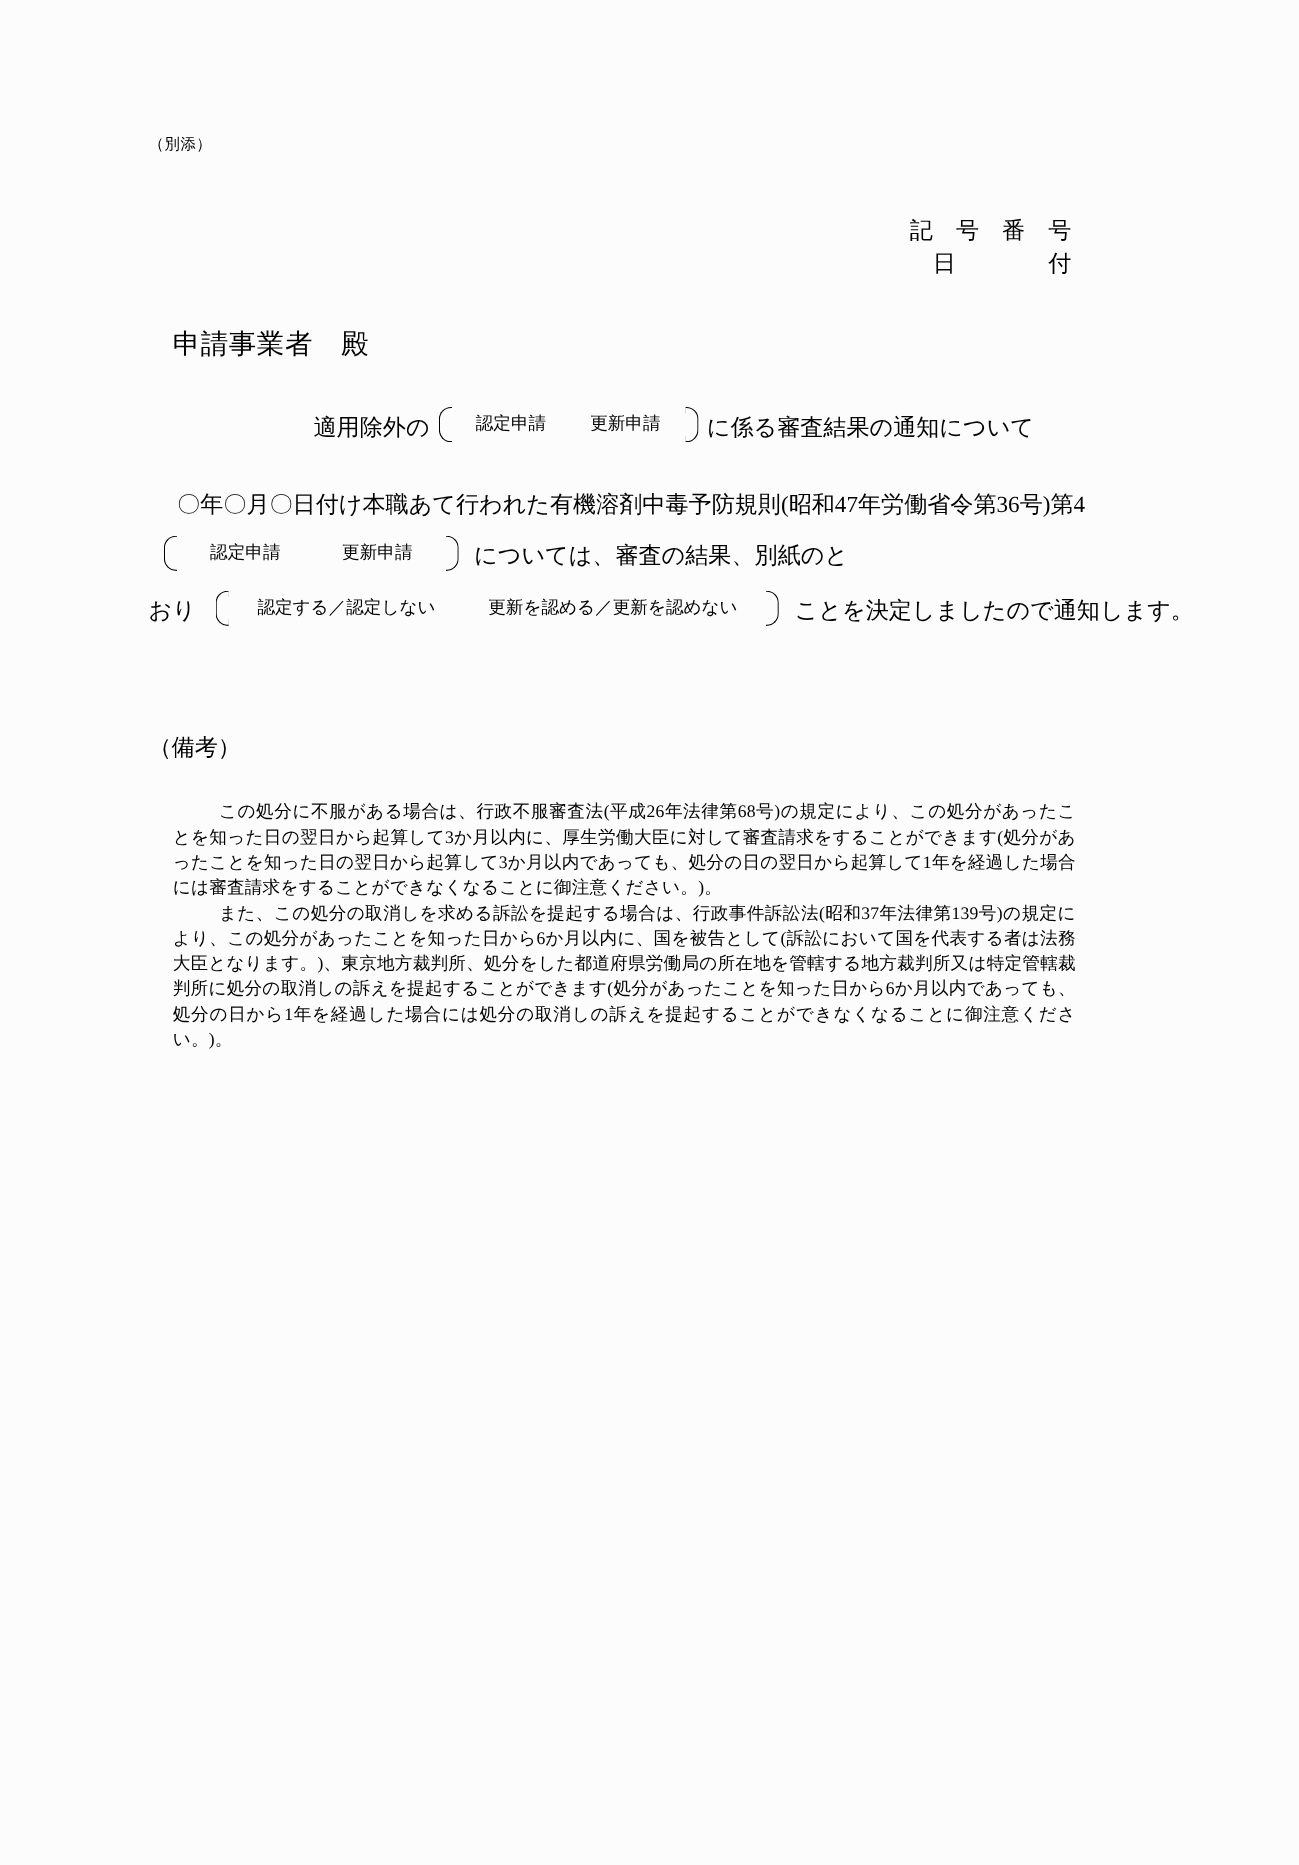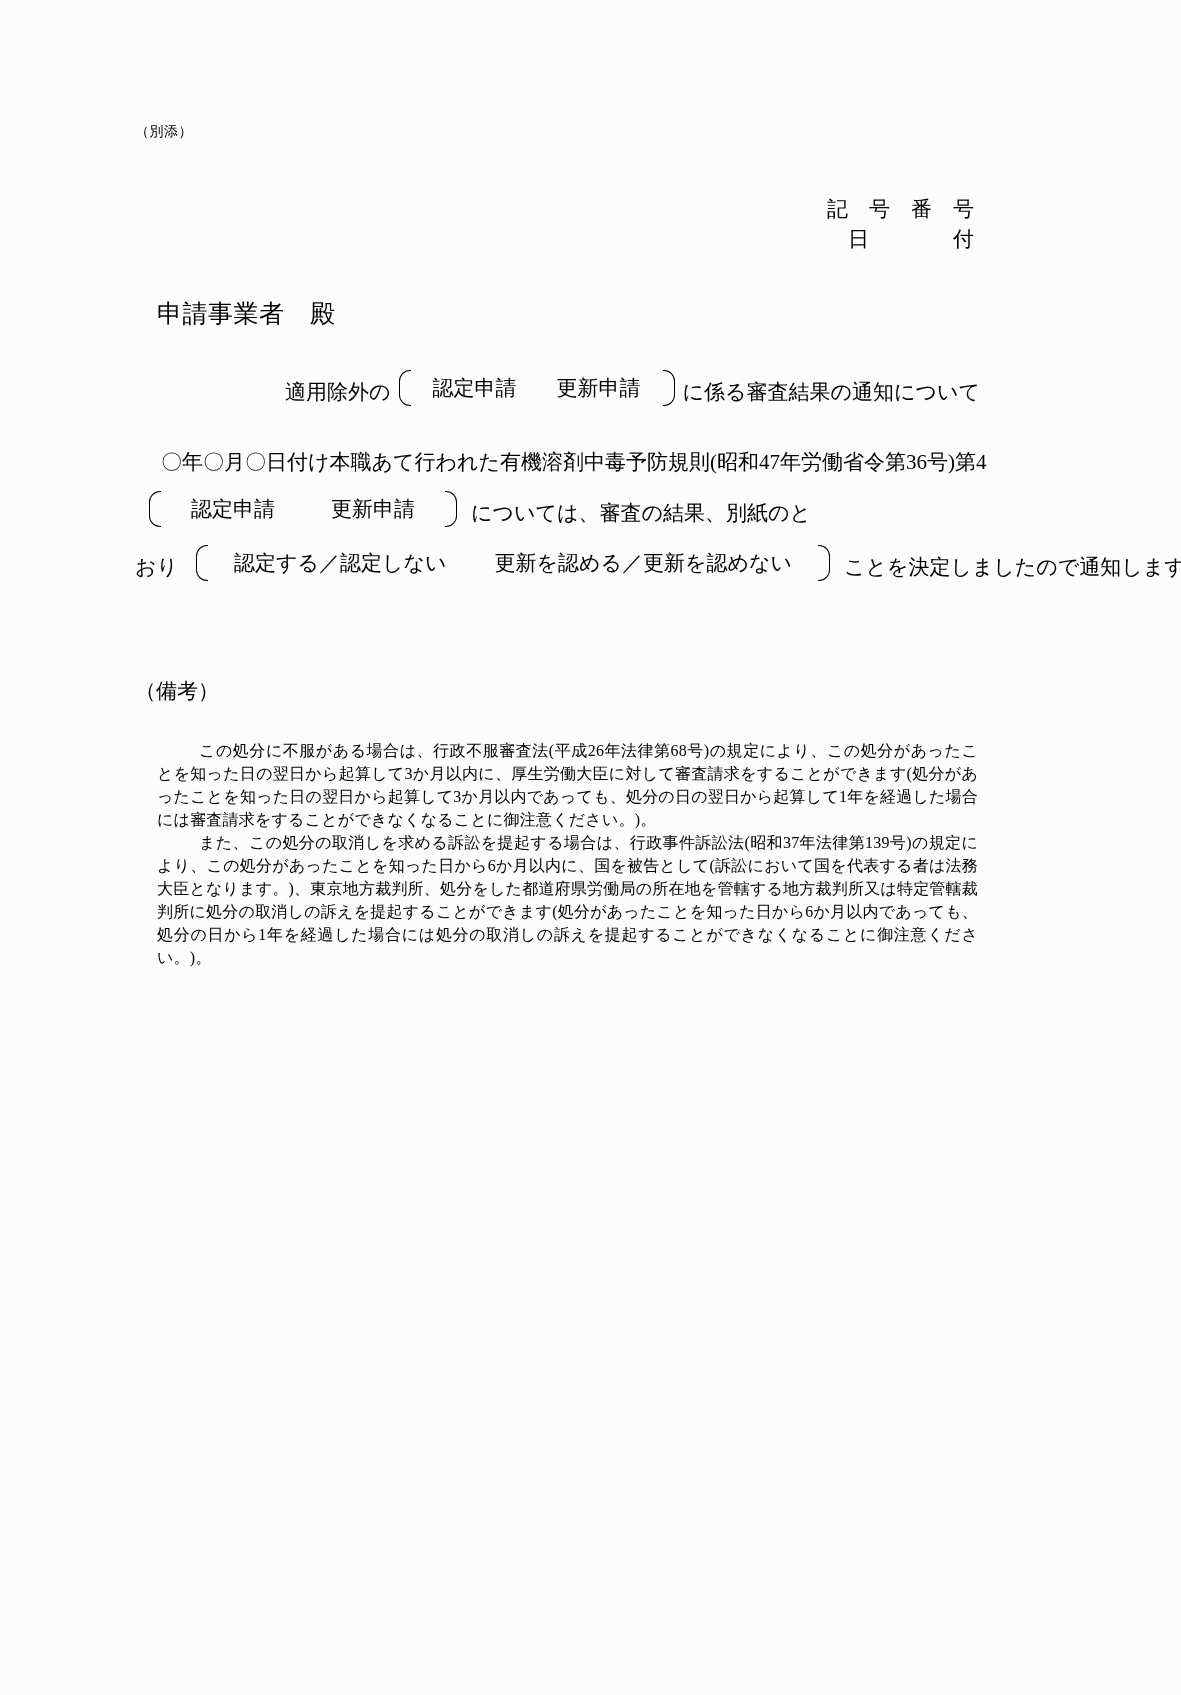--- a/index.html
+++ b/index.html
@@ -78,21 +78,21 @@
     flex: 0 0 auto;
   }
   .choice {
     position: relative;
     display: inline-block;
     flex: 0 0 auto;
     padding: 7px 16px;
     margin: 0 8px;
   }
   .choice .opt {
-    font-size: 21px;
+    font-size: 16px;
     white-space: pre;
     text-align: center;
     line-height: 1.05;
     padding: 3px 18px;
   }
   .choice .opt + .opt {
     margin-top: 26px;
   }
   
   .choice::before,

